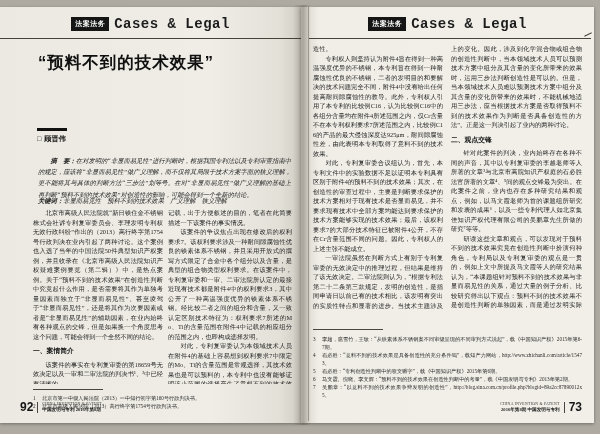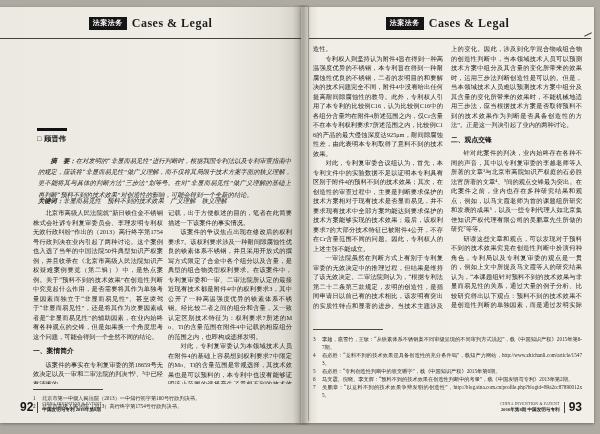--- a/index.html
+++ b/index.html
@@ -31,21 +31,21 @@
   }
   .right-edge-line{position:absolute;top:7px;left:308px;width:1px;height:414px;background:rgba(90,85,75,.45);}
 
   
   .running-header{position:absolute;top:9px;width:100%;text-align:center;font-size:8px;letter-spacing:.5px;}
   .tag-cn{
     display:inline-block;background:#151515;color:#fff;
     font-family:"Liberation Sans","DejaVu Sans",sans-serif;
     font-size:7px;font-weight:bold;padding:1.5px 4px 2px;vertical-align:middle;
   }
-  .tag-en{font-weight:bold;color:#1c1c1c;margin-left:5px;font-size:12px;vertical-align:middle;}
+  .tag-en{font-weight:bold;color:#1c1c1c;margin-left:5px;font-size:14px;vertical-align:middle;font-family:Liberation Mono, monospace;}
   .header-rule{position:absolute;top:31px;height:1px;background:#454239;}
   .page-left .header-rule{left:0;right:0;}
   .page-right .header-rule{left:8px;right:3px;}
   .rule-tick{position:absolute;top:27px;right:2px;width:8px;height:1px;background:#454239;transform:rotate(-25deg);}
 
   
   .title{
     position:absolute;left:38px;top:44px;width:250px;
     font-family:"Liberation Sans","DejaVu Sans",sans-serif;
     font-weight:bold;color:#101010;font-size:16.5px;line-height:23px;letter-spacing:1px;
@@ -129,20 +129,21 @@
 <div id="spread">
 
   <div class="page page-left">
 
     <div class="running-header">
       <span class="tag-cn">法案法务</span><span class="tag-en">Cases &amp; Legal</span>
     </div>
     <div class="header-rule"></div>
 
     <div class="title">
+      <div>“预料不到的技术效果”</div>
     </div>
 
 
     <div class="author-bar"></div>
     <div class="author-line">
       <span class="sq">□</span><span>顾晋伟</span>
     </div>
 
     <div class="abstract abstract-first">
       <span class="lead">摘　要：</span><span>在对发明的“非显而易见性”进行判断时，根据我国专利法以及专利审查指南中的规定，应该将“非显而易见性”做广义理解，而不仅将其局限于技术方案字面的狭义理解，更不能将其与具体的判断方法“三步法”划等号。在对“非显而易见性”做广义理解的基础上再判断“预料不到的技术效果”对创造性的影响，可能会得到一个全新的结论。</span>
@@ -193,21 +194,21 @@
     </div>
     <div class="header-rule"></div>
     <div class="rule-tick"></div>
 
     <div class="footer footer-right">
       <span class="footer-journal">
         <span class="journal-en">CHINA INVENTION &amp; PATENT</span>
         <span class="journal-cn">2016年第8期 中国发明与专利</span>
       </span>
       <span class="footer-sep"></span>
-      <span class="page-num">93</span>
+      <span class="page-num">73</span>
     </div>
   </div>
 
   <div class="col p93-c1">
     <p class="noindent">造性。</p>
     <p>专利权人则坚持认为附件4旨在得到一种高温强度优异的不锈钢，本专利旨在得到一种耐腐蚀性优良的不锈钢，二者的发明目的和要解决的技术问题完全不同，附件4中没有给出任何提高耐间隙腐蚀性的教导。此外，专利权人引用了本专利的比较例C16，认为比较例C16中的各组分含量均在附件4所述范围之内，仅Cr含量不在本专利权利要求7所述范围之内，比较例C16的产品的最大侵蚀深度达925μm，耐间隙腐蚀性差，由此表明本专利取得了意料不到的技术效果。</p>
     <p>对此，专利复审委合议组认为，首先，本专利文件中的实验数据不足以证明本专利具有区别于附件4的预料不到的技术效果；其次，在创造性的审查过程中，主要是判断要求保护的技术方案相对于现有技术是否显而易见，并不要求现有技术中全部方案均能达到要求保护的技术方案能够实现的技术效果；最后，该权利要求7的大部分技术特征已被附件4公开，不存在Cr含量范围不同的问题。因此，专利权人的上述主张不能成立。</p>
     <p>一审法院虽然在判断方式上有别于专利复审委的无效决定中的推理过程，但结果是维持了该无效决定。二审法院则认为，“根据专利法第二十二条第三款规定，发明的创造性，是指同申请日以前已有的技术相比，该发明有突出的实质性特点和显著的进步。当技术主题涉及到化学混合物或组合物时，各组分及其含量均属于必要技术特征，均应当在独立权利要求中限定。此类技术方案中，各组分或其含量的变化会引起相应的物理化学反应，可能会导致整体技术方案在效果</p>
   </div>
 

